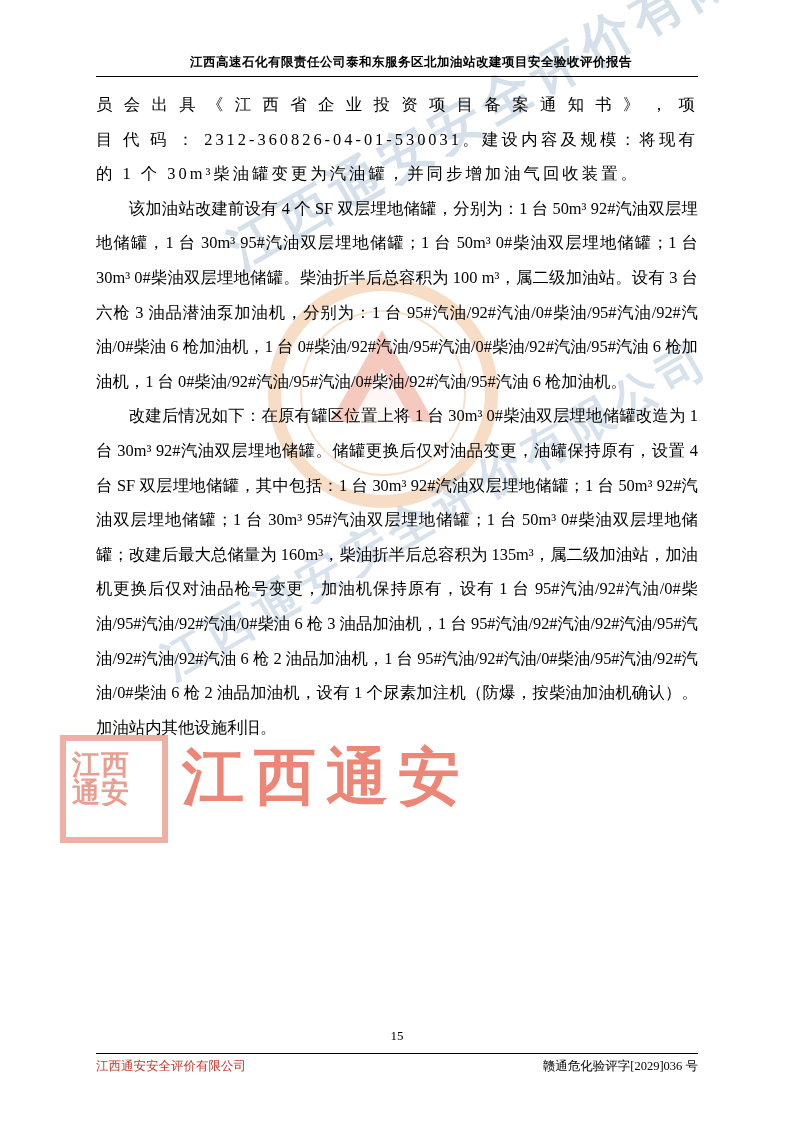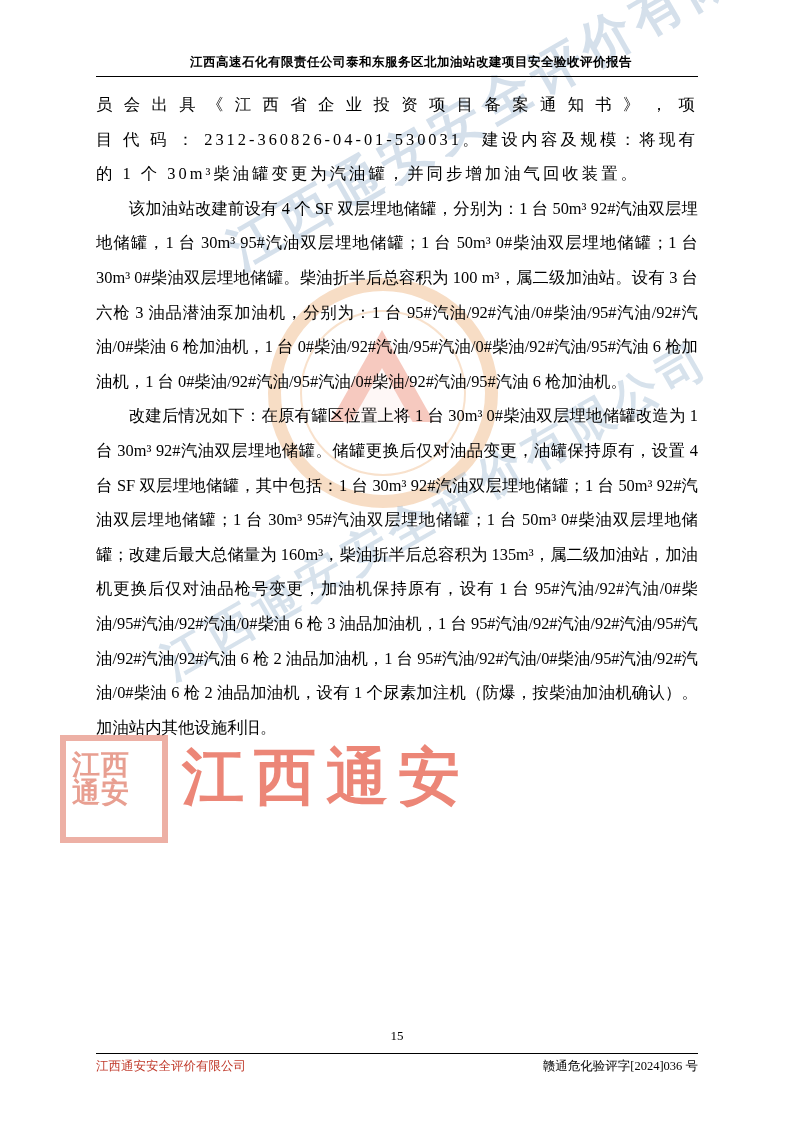--- a/index.html
+++ b/index.html
@@ -214,16 +214,16 @@
   <div class="content">
     <p class="sp">员 会 出 具 《 江 西 省 企 业 投 资 项 目 备 案 通 知 书 》 ， 项 目 代 码 ： 2312-360826-04-01-530031。建设内容及规模：将现有的 1 个 30m³柴油罐变更为汽油罐，并同步增加油气回收装置。</p>
     <p class="ind">该加油站改建前设有 4 个 SF 双层埋地储罐，分别为：1 台 50m³ 92#汽油双层埋地储罐，1 台 30m³ 95#汽油双层埋地储罐；1 台 50m³ 0#柴油双层埋地储罐；1 台 30m³ 0#柴油双层埋地储罐。柴油折半后总容积为 100 m³，属二级加油站。设有 3 台六枪 3 油品潜油泵加油机，分别为：1 台 95#汽油/92#汽油/0#柴油/95#汽油/92#汽油/0#柴油 6 枪加油机，1 台 0#柴油/92#汽油/95#汽油/0#柴油/92#汽油/95#汽油 6 枪加油机，1 台 0#柴油/92#汽油/95#汽油/0#柴油/92#汽油/95#汽油 6 枪加油机。</p>
     <p class="ind">改建后情况如下：在原有罐区位置上将 1 台 30m³ 0#柴油双层埋地储罐改造为 1 台 30m³ 92#汽油双层埋地储罐。储罐更换后仅对油品变更，油罐保持原有，设置 4 台 SF 双层埋地储罐，其中包括：1 台 30m³ 92#汽油双层埋地储罐；1 台 50m³ 92#汽油双层埋地储罐；1 台 30m³ 95#汽油双层埋地储罐；1 台 50m³ 0#柴油双层埋地储罐；改建后最大总储量为 160m³，柴油折半后总容积为 135m³，属二级加油站，加油机更换后仅对油品枪号变更，加油机保持原有，设有 1 台 95#汽油/92#汽油/0#柴油/95#汽油/92#汽油/0#柴油 6 枪 3 油品加油机，1 台 95#汽油/92#汽油/92#汽油/95#汽油/92#汽油/92#汽油 6 枪 2 油品加油机，1 台 95#汽油/92#汽油/0#柴油/95#汽油/92#汽油/0#柴油 6 枪 2 油品加油机，设有 1 个尿素加注机（防爆，按柴油加油机确认）。加油站内其他设施利旧。</p>
   </div>
 
   <div class="page-num">15</div>
   <div class="footer-rule"></div>
   <div class="footer">
     <span class="f-left">江西通安安全评价有限公司</span>
-    <span class="f-right">赣通危化验评字[2024]036 号</span>
+    <span class="f-right">赣通危化验评字[2029]036 号</span>
   </div>
 
 </div>
 
 </body></html>

